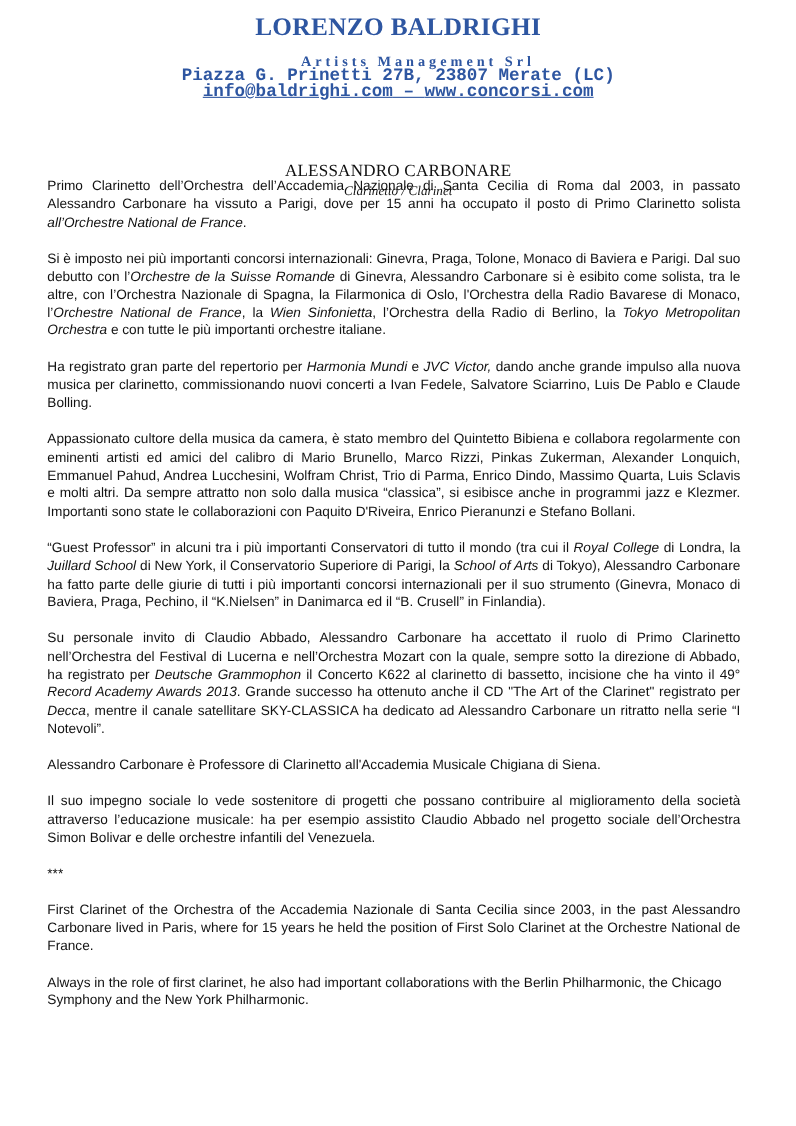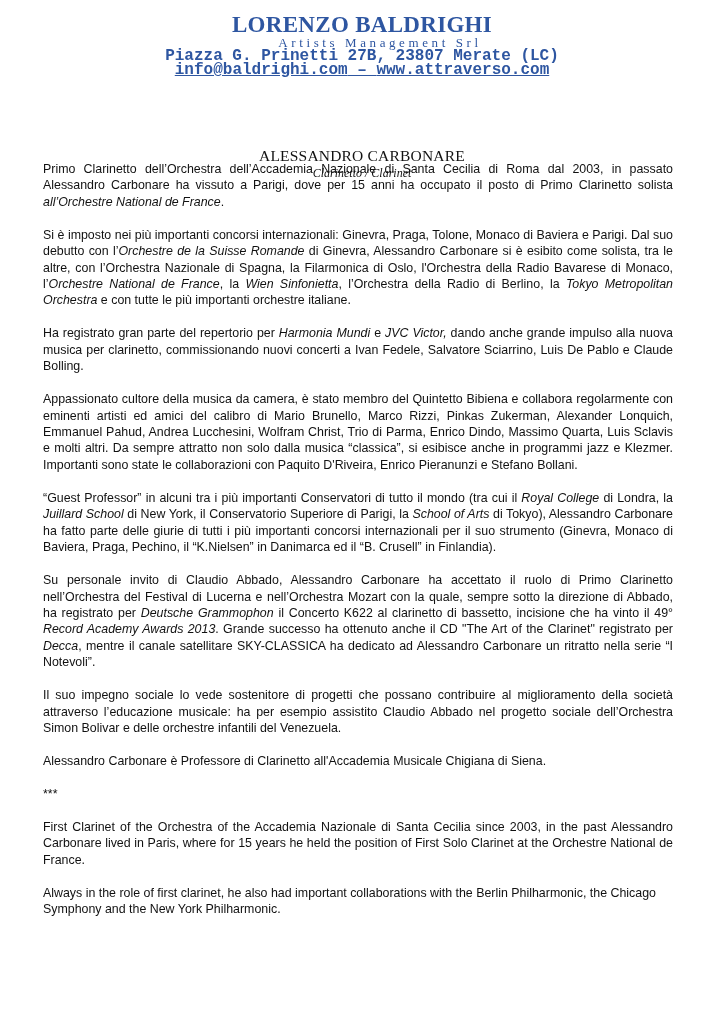--- a/index.html
+++ b/index.html
@@ -1,21 +1,21 @@
 <!DOCTYPE html>
 <html><head>
 <meta charset="utf-8">
 <style>
   html, body { margin: 0; padding: 0; background: #ffffff; }
   body { width: 724px; height: 1024px; overflow: hidden; position: relative; }
   .page { position: absolute; left: 0; top: 0; width: 724px; height: 816px; background: #fff; }
 
   .letterhead { position: absolute; top: 14px; left: 0; width: 724px; text-align: center; color: #2e56a1; }
   .lh-name { font-family: "Liberation Serif", "DejaVu Serif", serif; font-weight: bold; font-size: 23px; line-height: 22px; letter-spacing: 0.3px; }
-  .lh-company { font-family: "Liberation Serif", "DejaVu Serif", serif; font-weight: normal; font-size: 13px; line-height: 13px; letter-spacing: 3.6px; margin-top: 0px; padding-left: 36px; }
+  .lh-company { font-family: "Liberation Serif", "DejaVu Serif", serif; font-weight: bold; font-size: 13px; line-height: 13px; letter-spacing: 3.6px; margin-top: 13px; padding-left: 36px; }
   .lh-line { font-family: Liberation Mono, monospace; font-weight: bold; font-size: 16px; line-height: 14px; }
   .lh-link { text-decoration: underline; }
 
   .title-block { position: absolute; top: 108px; left: 0; width: 724px; text-align: center; color: #111; font-family: "Liberation Serif", "DejaVu Serif", serif; }
   .artist-name { font-size: 15.5px; line-height: 18px; letter-spacing: 0.2px; margin-top: 39px; }
   .instrument { font-style: italic; font-size: 12px; line-height: 16px; }
 
   .body-text { position: absolute; left: 43px; top: 161px; width: 630px; font-family: "Liberation Sans", "DejaVu Sans", sans-serif; font-size: 12.4px; line-height: 16.4px; color: #111; }
   .para { margin: 0 0 16.6px 0; text-align: justify; }
   .para i { font-style: italic; }
@@ -25,21 +25,21 @@
 </head>
 <body>
 
 <div class="page">
 
   <div class="letterhead">
     <div class="lh-name">LORENZO BALDRIGHI</div>
     <div class="lh-company">Artists Management Srl</div>
     <div class="lh-line">Piazza G. Prinetti 27B, 23807 Merate (LC)</div>
     <div class="lh-line lh-link">
-      <span>info@baldrighi.com</span><span> – </span><span>www.attraverso.com</span>
+      <span>info@baldrighi.com</span><span> – </span><span>www.concorsi.com</span>
     </div>
   </div>
 
   <div class="title-block">
     <div class="artist-name">ALESSANDRO CARBONARE</div>
     <div class="instrument">Clarinetto / Clarinet</div>
   </div>
 
   <div class="body-text">
 
@@ -49,23 +49,23 @@
     <p class="para"><span>Si è imposto nei più importanti concorsi internazionali: Ginevra, Praga, Tolone, Monaco di Baviera e Parigi. Dal suo debutto con l’</span><i>Orchestre de la Suisse Romande</i><span> di Ginevra, Alessandro Carbonare si è esibito come solista, tra le altre, con l’Orchestra Nazionale di Spagna, la Filarmonica di Oslo, l'Orchestra della Radio Bavarese di Monaco, l’</span><i>Orchestre National de France</i><span>, la </span><i>Wien Sinfonietta</i><span>, l’Orchestra della Radio di Berlino, la </span><i>Tokyo Metropolitan Orchestra</i><span> e con tutte le più importanti orchestre italiane.</span></p>
 
     <p class="para"><span>Ha registrato gran parte del repertorio per </span><i>Harmonia Mundi</i><span> e </span><i>JVC Victor,</i><span> dando anche grande impulso alla nuova musica per clarinetto, commissionando nuovi concerti a Ivan Fedele, Salvatore Sciarrino, Luis De Pablo e Claude Bolling.</span></p>
 
     <p class="para"><span>Appassionato cultore della musica da camera, è stato membro del Quintetto Bibiena e collabora regolarmente con eminenti artisti ed amici del calibro di Mario Brunello, Marco Rizzi, Pinkas Zukerman, Alexander Lonquich, Emmanuel Pahud, Andrea Lucchesini, Wolfram Christ, Trio di Parma, Enrico Dindo, Massimo Quarta, Luis Sclavis e molti altri. Da sempre attratto non solo dalla musica “classica”, si esibisce anche in programmi jazz e Klezmer. Importanti sono state le collaborazioni con Paquito D'Riveira, Enrico Pieranunzi e Stefano Bollani.</span></p>
 
     <p class="para"><span>“Guest Professor” in alcuni tra i più importanti Conservatori di tutto il mondo (tra cui il </span><i>Royal College</i><span> di Londra, la </span><i>Juillard School</i><span> di New York, il Conservatorio Superiore di Parigi, la </span><i>School of Arts</i><span> di Tokyo), Alessandro Carbonare ha fatto parte delle giurie di tutti i più importanti concorsi internazionali per il suo strumento (Ginevra, Monaco di Baviera, Praga, Pechino, il “K.Nielsen” in Danimarca ed il “B. Crusell” in Finlandia).</span></p>
 
     <p class="para"><span>Su personale invito di Claudio Abbado, Alessandro Carbonare ha accettato il ruolo di Primo Clarinetto nell’Orchestra del Festival di Lucerna e nell’Orchestra Mozart con la quale, sempre sotto la direzione di Abbado, ha registrato per </span><i>Deutsche Grammophon</i><span> il Concerto K622 al clarinetto di bassetto, incisione che ha vinto il 49° </span><i>Record Academy Awards 2013</i><span>. Grande successo ha ottenuto anche il CD "The Art of the Clarinet" registrato per </span><i>Decca</i><span>, mentre il canale satellitare SKY-CLASSICA ha dedicato ad Alessandro Carbonare un ritratto nella serie “I Notevoli”.</span></p>
 
+    <p class="para left"><span>Alessandro Carbonare è Professore di Clarinetto all'Accademia Musicale Chigiana di Siena.</span></p>
+
     <p class="para"><span>Il suo impegno sociale lo vede sostenitore di progetti che possano contribuire al miglioramento della società attraverso l’educazione musicale: ha per esempio assistito Claudio Abbado nel progetto sociale dell’Orchestra Simon Bolivar e delle orchestre infantili del Venezuela.</span></p>
-
-    <p class="para left"><span>Alessandro Carbonare è Professore di Clarinetto all'Accademia Musicale Chigiana di Siena.</span></p>
 
     <p class="stars">***</p>
 
     <p class="para"><span>First Clarinet of the Orchestra of the Accademia Nazionale di Santa Cecilia since 2003, in the past Alessandro Carbonare lived in Paris, where for 15 years he held the position of First Solo Clarinet at the Orchestre National de France.</span></p>
 
     <p class="para left"><span>Always in the role of first clarinet, he also had important collaborations with the Berlin Philharmonic, the Chicago Symphony and the New York Philharmonic.</span></p>
 
   </div>
 </div>
 

